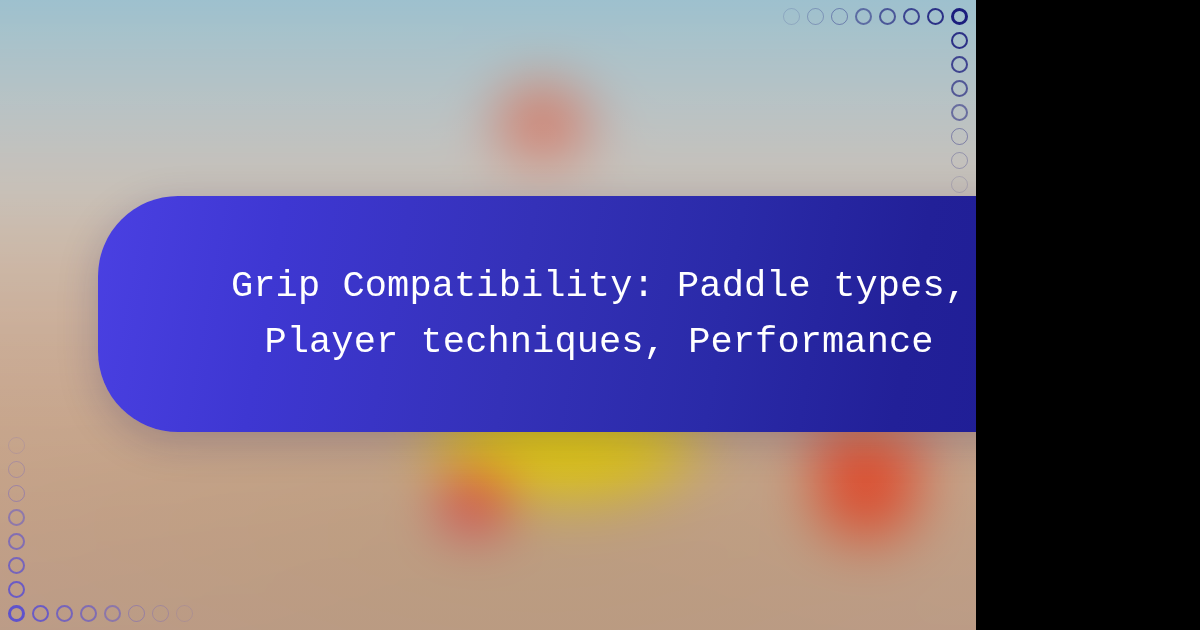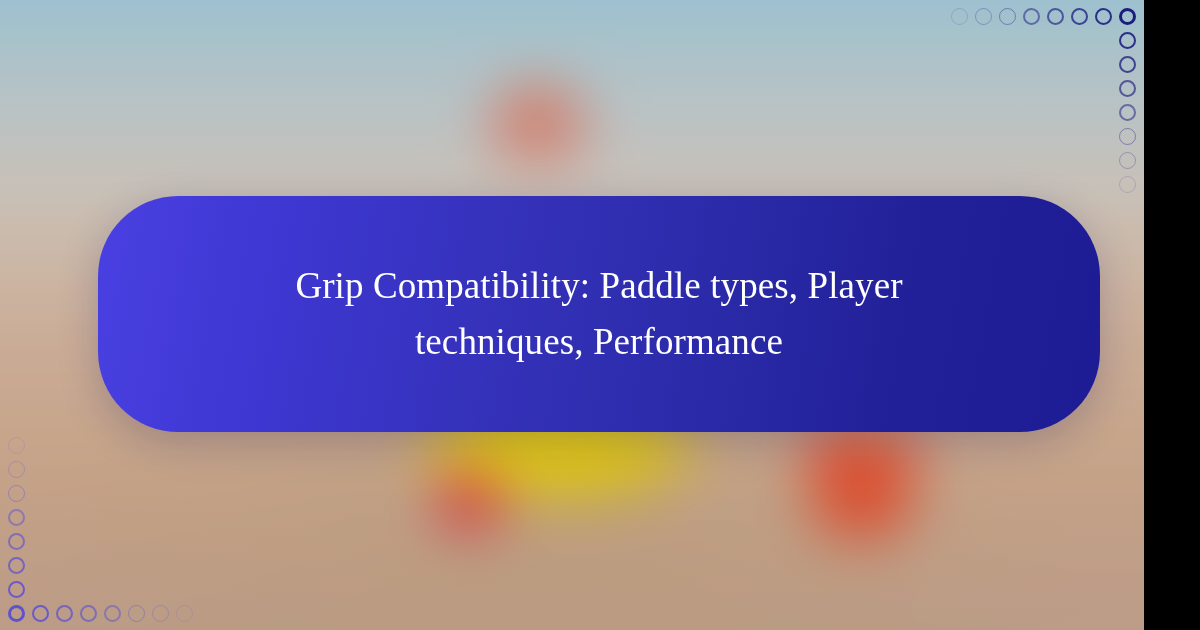--- a/index.html
+++ b/index.html
@@ -3,24 +3,24 @@
 <meta charset="utf-8">
 <title>Social Card</title>
 <style>
   html, body {
     margin: 0;
     padding: 0;
     background: #000;
   }
   #stage {
     position: relative;
-    width: 1144px;
+    width: 976px;
     height: 630px;
     overflow: hidden;
-    font-family: Liberation Serif, serif;
+    font-family: Liberation Mono, monospace;
   }
 
   
   .bg-photo {
     position: absolute;
     inset: -60px;
     background:
       
       radial-gradient(ellipse 52px 46px at 535px 552px,
         rgba(222,26,48,0.95) 0%, rgba(222,26,48,0.75) 45%, rgba(222,26,48,0) 72%),

